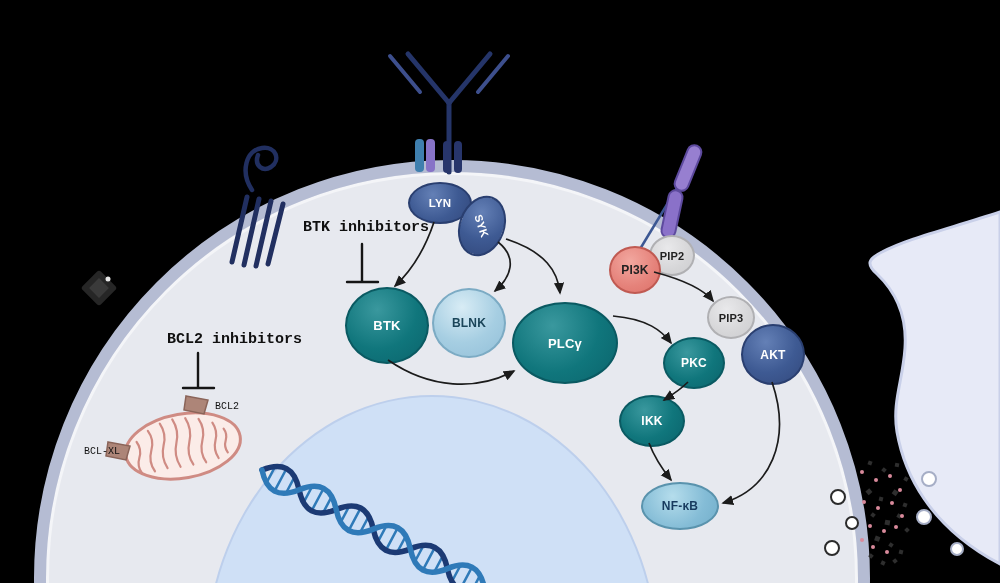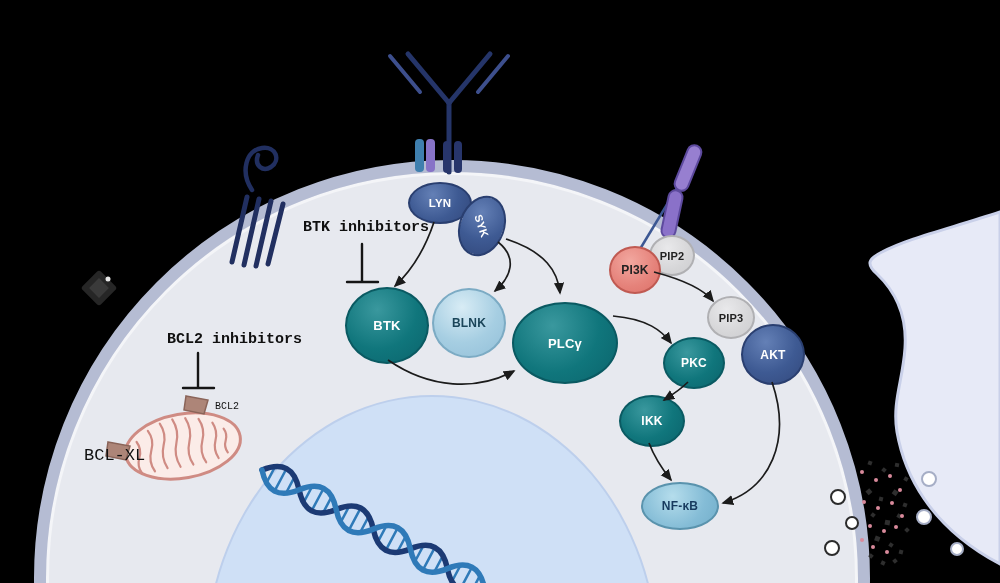--- a/index.html
+++ b/index.html
@@ -45,21 +45,21 @@
   #n-akt {left:741px;top:324px;width:60px;height:57px;}
   #n-pkc {left:663px;top:337px;width:58px;height:48px;}
   #n-ikk {left:619px;top:395px;width:62px;height:48px;}
   #n-nfkb{left:641px;top:482px;width:74px;height:44px;}
 
   
   .ann{position:absolute;color:#101010;z-index:6;white-space:nowrap;font-family:Liberation Mono, monospace;}
   #lbl-btk-inh {left:303px;top:219px;font-size:15px;font-weight:bold;}
   #lbl-bcl2-inh{left:143px;top:331px;font-size:15px;font-weight:bold;margin-left:24px;}
   #lbl-bcl2    {left:215px;top:401px;font-size:10px;}
-  #lbl-bclxl   {left:84px; top:446px;font-size:17px;}
+  #lbl-bclxl   {left:84px; top:446px;font-size:10px;}
 </style>
 </head>
 <body>
 
 <div id="stage">
 
   <svg id="bg" width="1000" height="583">
     <path d="M 1000,212 C 952,228 908,238 882,252 C 868,259 866,264 877,274
              C 897,293 907,318 905,348 C 903,380 892,402 897,432
              C 904,472 928,526 1000,564 Z" fill="#e7eaf7" stroke="#c9d0e9" stroke-width="3"></path>

